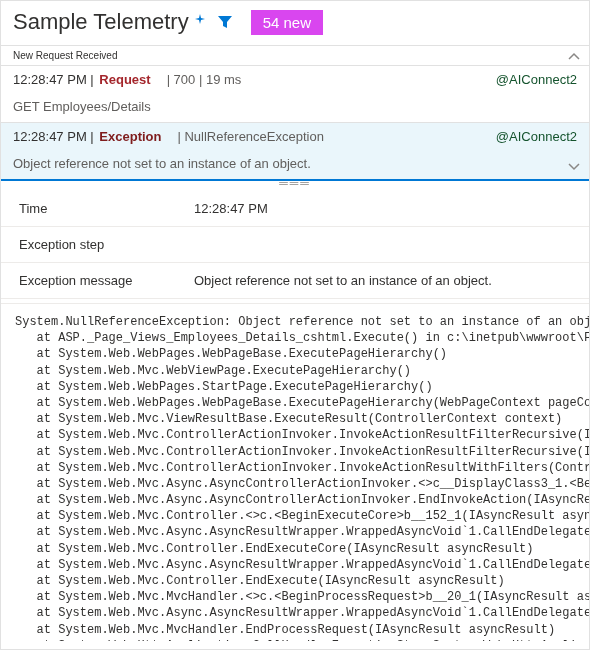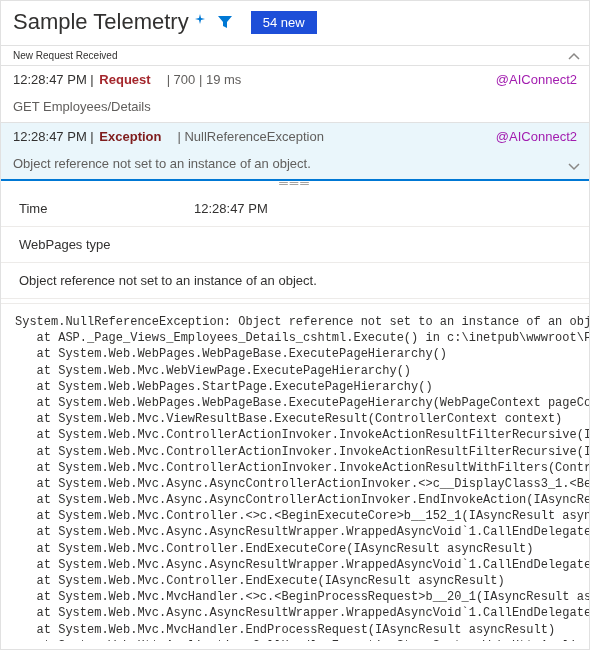--- a/index.html
+++ b/index.html
@@ -24,23 +24,23 @@
       font-size: 22px;
       font-weight: 400;
       color: #323130;
     }
     .header-icon {
       width: 16px; height: 16px;
       display: inline-block;
       margin-left: 2px;
     }
     .badge {
-      background: #1d4ed8;
+      background: #d946ef;
       color: #fff;
-      font-size: 13px;
+      font-size: 15px;
       padding: 4px 12px;
       margin-left: 14px;
     }
     .list {
       border-top: 1px solid #e1e1e1;
     }
     .sub-header {
       padding: 4px 12px;
       font-size: 10px;
       color: #323130;
@@ -58,21 +58,21 @@
     }
     .entry-row1 {
       display: flex;
       align-items: baseline;
     }
     .time-text { color: #323130; }
     .type-text { margin-left: 2px; font-weight: 600;}
     .type-request { color: #a4262c; font-weight: 700; }
     .type-exception { color: #7f1d1d; font-weight: 700; }
     .summary { margin-left: 16px; color: #605e5c; }
-    .host { margin-left: auto; color: #a21caf; }
+    .host { margin-left: auto; color: #14532d; }
     .entry-row2 {
       color: #605e5c;
       margin-top: 12px;
     }
     .chevron {
       position: absolute;
       right: 8px;
       width: 14px;
       height: 14px;
     }
@@ -180,23 +180,24 @@
 </div>
 
 <div class="drag-handle">═══</div>
 
 <div class="details">
   <div class="detail-row">
     <div class="detail-label">Time</div>
     <div class="detail-value">12:28:47 PM</div>
   </div>
   <div class="detail-row">
-    <div class="detail-label">WebPages type</div>
+    <div class="detail-label">Exception step</div>
   </div>
   <div class="detail-row">
+    <div class="detail-label">Exception message</div>
     <div class="detail-value">Object reference not set to an instance of an object.</div>
   </div>
 </div>
 
 <div class="stack-wrap">
   <pre class="stack">System.NullReferenceException: Object reference not set to an instance of an object
    at ASP._Page_Views_Employees_Details_cshtml.Execute() in c:\inetpub\wwwroot\Fabr
    at System.Web.WebPages.WebPageBase.ExecutePageHierarchy()
    at System.Web.Mvc.WebViewPage.ExecutePageHierarchy()
    at System.Web.WebPages.StartPage.ExecutePageHierarchy()

